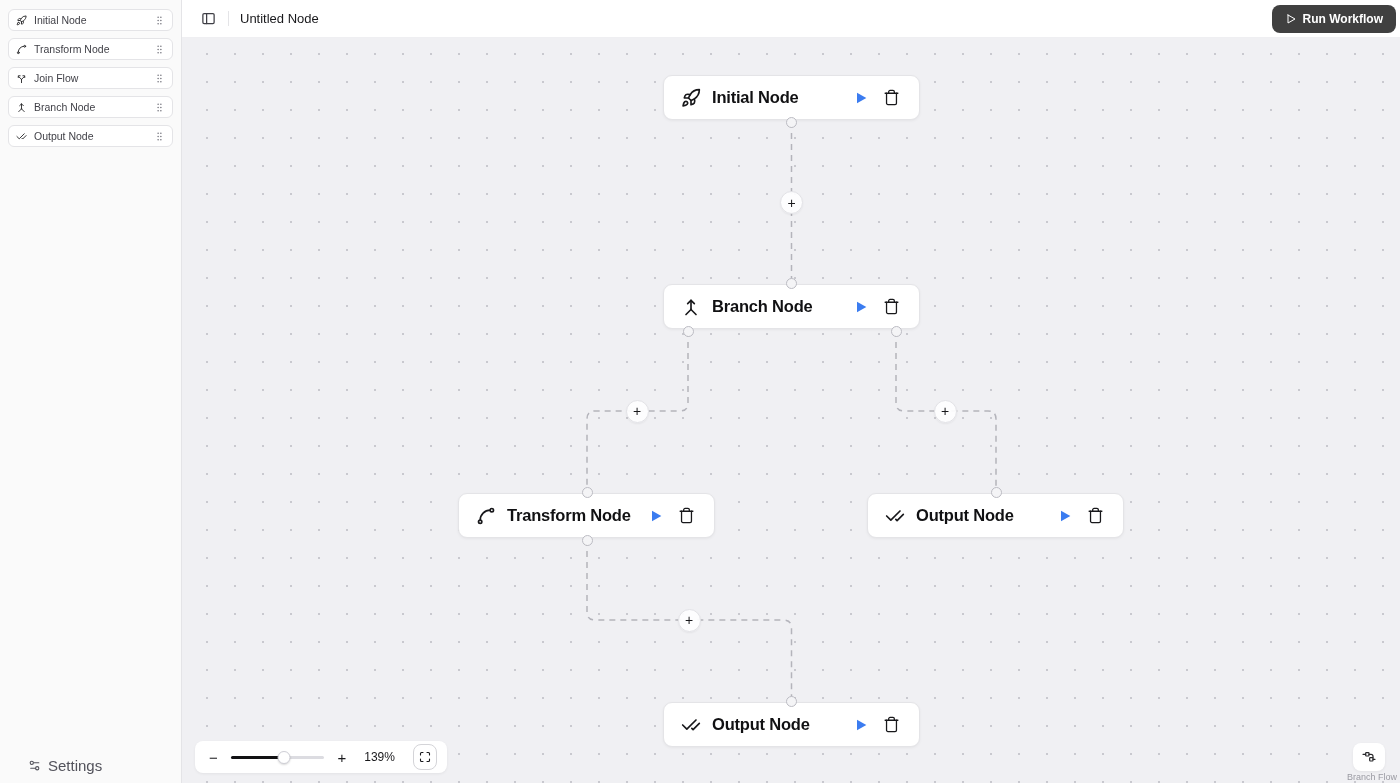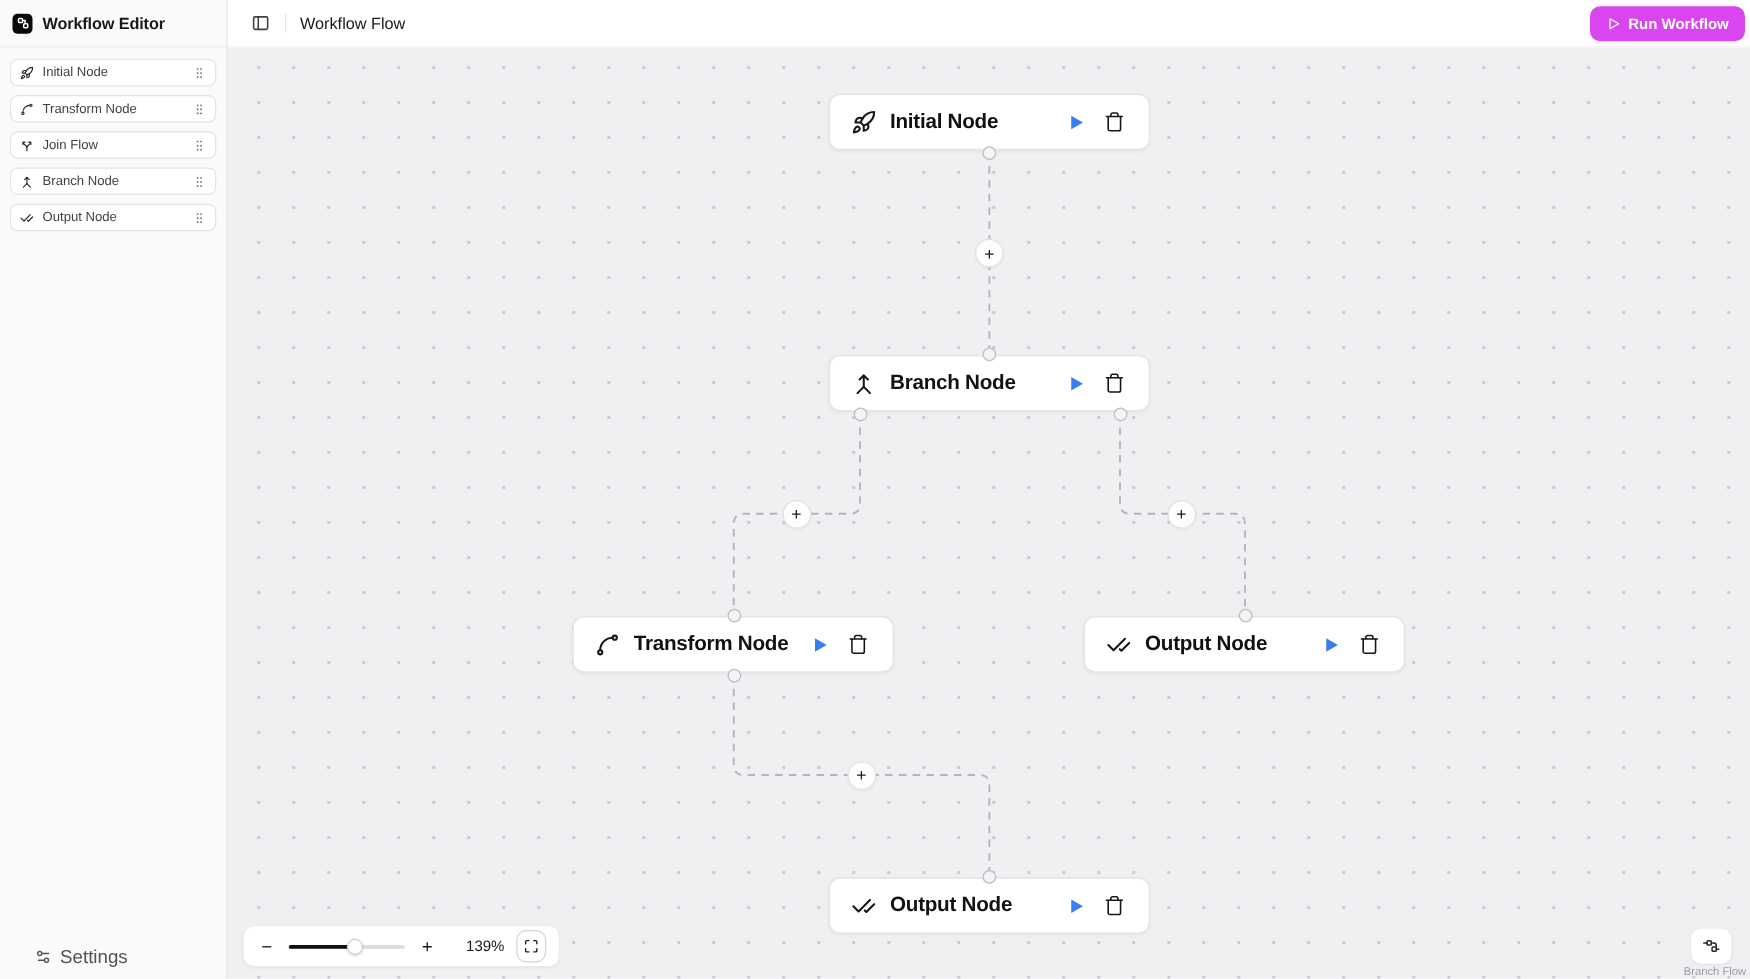--- a/index.html
+++ b/index.html
@@ -34,21 +34,21 @@
   
   .topbar { position:absolute; left:182px; top:0; width:1218px; height:38px;
     background:#fff; border-bottom:1px solid #efeff2; display:flex;
     align-items:center; padding:0 4px 0 14px; z-index:25; }
   .panel-toggle { width:24px; height:24px; display:flex; align-items:center;
     justify-content:center; border-radius:5px; cursor:pointer; background:transparent; border:none; }
   .panel-toggle svg { width:15px; height:15px; stroke:#3f3f46; }
   .topbar-divider { width:1px; height:15px; background:#e4e4e7; margin:0 11px 0 8px; }
   .flow-name { font-size:13px; color:#18181b; }
   .run-btn { margin-left:auto; height:28px; display:flex; align-items:center; gap:6px;
-    background:#d946ef; color:#fff; border:none; border-radius:8px; padding:0 13px;
+    background:#404040; color:#fff; border:none; border-radius:8px; padding:0 13px;
     font-family:"Liberation Sans", sans-serif; font-size:12px; font-weight:600; cursor:pointer; }
   .run-btn svg { width:12px; height:12px; stroke:#fff; }
 
   
   .canvas { position:absolute; left:182px; top:38px; width:1218px; height:745px;
     background-color:#f0f0f3;
     background-image:radial-gradient(circle, #c9c9cf 1.1px, transparent 1.4px);
     background-size:28px 28px; background-position:11px 2px; overflow:hidden; }
 
   svg.edges { position:absolute; left:0; top:0; width:1218px; height:745px;
@@ -82,51 +82,41 @@
   .zoom-btn { background:none; border:none; font-size:15px; color:#18181b; cursor:pointer;
     width:18px; height:22px; line-height:1; padding:0; font-family:"Liberation Sans", sans-serif; }
   .slider { position:relative; width:100px; height:13px; margin:0 9px; cursor:pointer; }
   .slider .track { position:absolute; left:0; top:5px; width:100%; height:3px;
     border-radius:2px; background:#dcdce1; }
   .slider .fill { position:absolute; left:0; top:5px; height:3px; border-radius:2px;
     background:#111113; }
   .slider .thumb { position:absolute; top:0; width:13px; height:13px; border-radius:50%;
     background:#fff; border:1px solid #cfcfd6; box-shadow:0 1px 2px rgba(0,0,0,0.15);
     transform:translateX(-50%); }
-  .zoom-value { font-size:12px; color:#18181b; width:42px; text-align:right; margin-left:14px; }
+  .zoom-value { font-size:12px; color:#18181b; width:42px; text-align:left; margin-left:14px; }
   .fit-btn { width:26px; height:26px; border:1px solid #d4d4d8; border-radius:8px;
     background:#fff; display:flex; align-items:center; justify-content:center;
     cursor:pointer; margin-left:9px; }
   .fit-btn svg { width:12px; height:12px; stroke:#18181b; }
 
   
   .rf-logo-btn { position:absolute; right:15px; bottom:12px; width:32px; height:28px;
     background:#fff; border-radius:8px; box-shadow:0 1px 3px rgba(0,0,0,0.06);
     border:none; display:flex; align-items:center; justify-content:center;
     cursor:pointer; z-index:20; }
   .rf-logo-btn svg { width:16px; height:16px; stroke:#27272a; }
   .rf-attribution { position:absolute; right:3px; bottom:1px; font-size:9px;
     color:#9a9aa2; z-index:20; }
 </style>
 </head>
 <body>
 
 <div class="app">
 
   <aside class="sidebar">
-    <div class="sidebar-header">
-      <span class="logo-badge">
-        <svg viewBox="0 0 24 24" fill="none" stroke-width="2.6" stroke-linecap="round" stroke-linejoin="round">
-          <rect x="4" y="4" width="7" height="7" rx="1.5"></rect>
-          <rect x="13" y="13" width="7" height="7" rx="1.5"></rect>
-          <path d="M11 7.5h4.5v4.5"></path>
-        </svg>
-      </span>
-      <span class="app-title">Workflow Editor</span>
-    </div>
 
     <div class="palette">
       <div class="palette-item">
         <svg class="node-ic" viewBox="0 0 24 24" fill="none" stroke="#27272a" stroke-width="2" stroke-linecap="round" stroke-linejoin="round">
             <path d="M4.5 16.5c-1.5 1.26-2 5-2 5s3.74-.5 5-2c.71-.84.7-2.13-.09-2.91a2.18 2.18 0 0 0-2.91-.09z"></path>
             <path d="M12 15l-3-3a22 22 0 0 1 2-3.95A12.88 12.88 0 0 1 22 2c0 2.72-.78 7.5-6 11a22.35 22.35 0 0 1-4 2z"></path>
             <path d="M9 12H4s.55-3.03 2-4c1.62-1.08 5 0 5 0"></path>
             <path d="M12 15v5s3.03-.55 4-2c1.08-1.62 0-5 0-5"></path>
           </svg>
         <span class="palette-label">Initial Node</span>
@@ -233,21 +223,21 @@
   </aside>
 
   <header class="topbar">
     <button class="panel-toggle">
       <svg viewBox="0 0 24 24" fill="none" stroke-width="2" stroke-linecap="round" stroke-linejoin="round">
           <rect x="3" y="4" width="18" height="16" rx="2"></rect>
           <path d="M9 4v16"></path>
         </svg>
     </button>
     <span class="topbar-divider"></span>
-    <span class="flow-name">Workflow Flow</span>
+    <span class="flow-name">Untitled Node</span>
     <button class="run-btn">
       <svg viewBox="0 0 24 24" fill="none" stroke-width="2" stroke-linecap="round" stroke-linejoin="round">
           <polygon points="6 4 20 12 6 20 6 4"></polygon>
         </svg>
       <span>Run Workflow</span>
     </button>
   </header>
 
   <div class="canvas">
 

